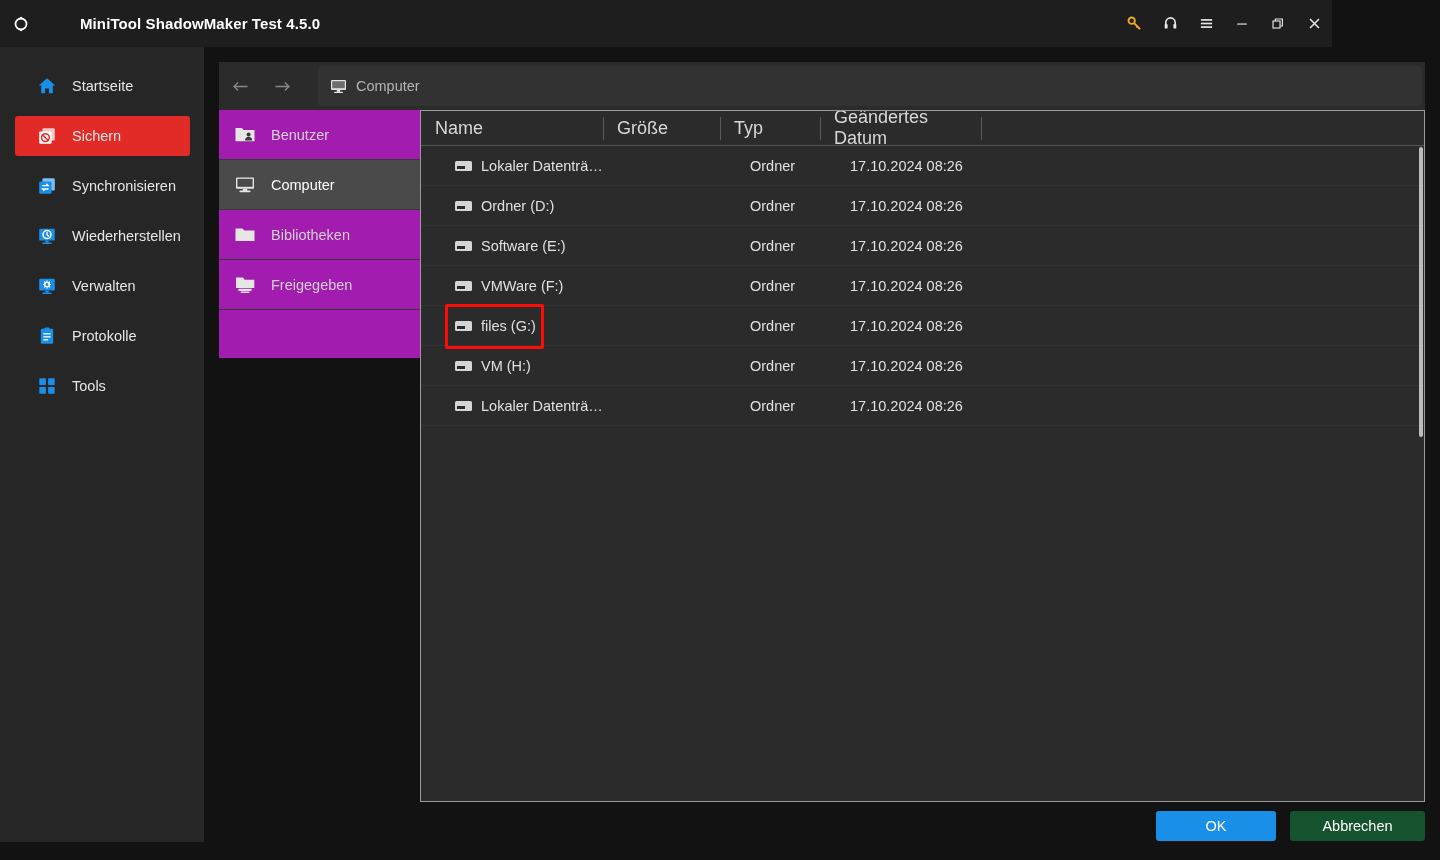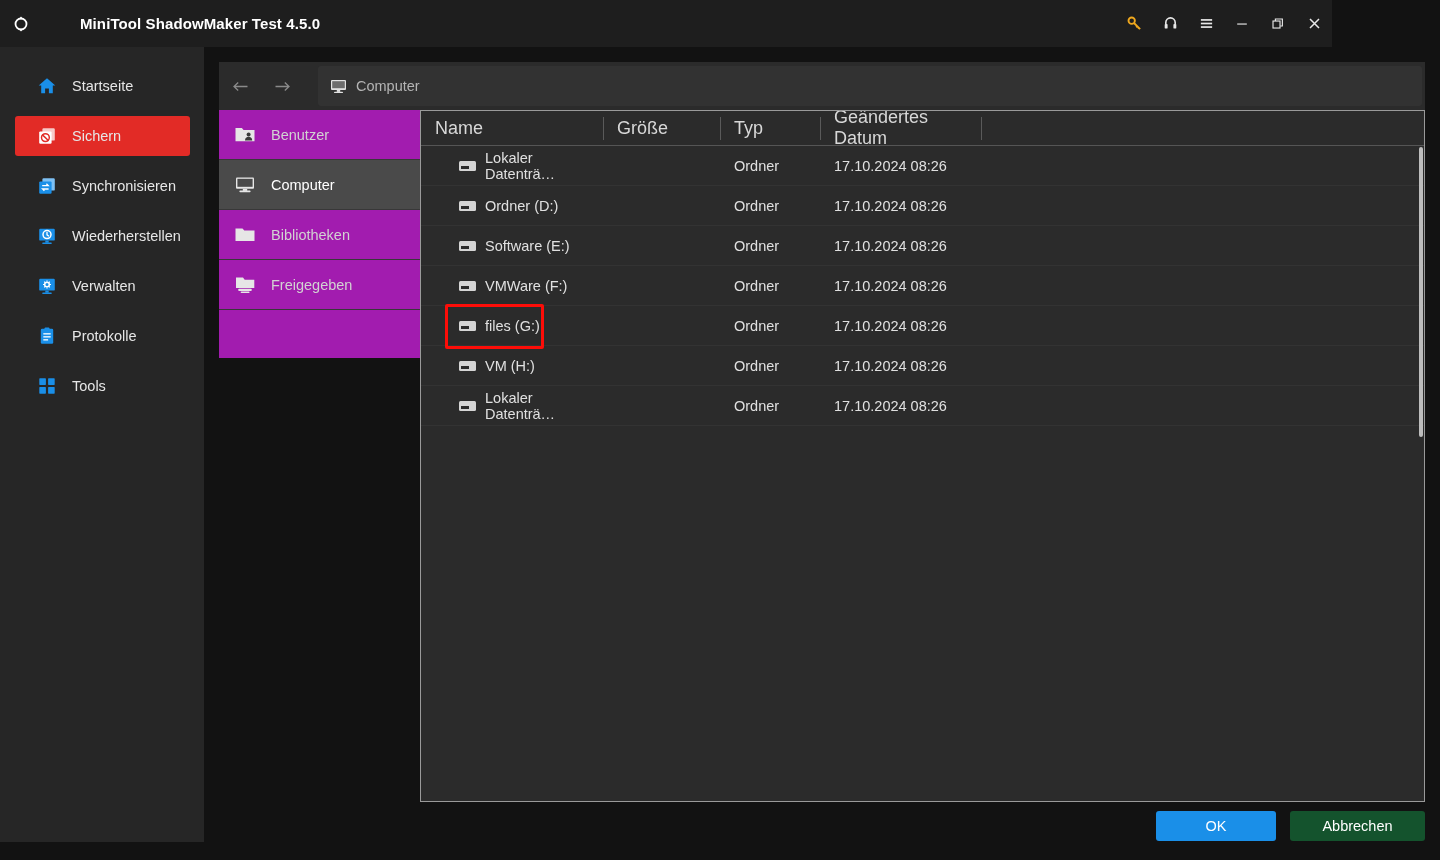--- a/index.html
+++ b/index.html
@@ -112,21 +112,21 @@
   .c-date { width: 161px; }
   .c-rest { flex: 1; }
 
   .fl-rows { position: relative; }
   .fl-row {
     height: 40px; display: flex; align-items: center;
     border-bottom: 1px solid #333333;
     color: #e0e0e0; font-size: 14.5px;
   }
   .fl-row .cell { height: 40px; display: flex; align-items: center; }
-  .fl-row .cell.name { width: 182px; padding-left: 64px; }
+  .fl-row .cell.name { width: 182px; padding-left: 44px; margin-left: 16px; }
   .fl-row .cell.size { width: 117px; }
   .fl-row .cell.type { width: 100px; padding-left: 14px; }
   .fl-row .cell.date { width: 161px; padding-left: 14px; }
   .drive-ico {
     position: absolute; margin-left: -26px; width: 17px; height: 10px;
     background: #d5d5d5; border-radius: 1.5px;
   }
   .drive-ico::after {
     content: ""; position: absolute; left: 2px; top: 5px; width: 8px; height: 3px;
     background: #2b2b2b;

